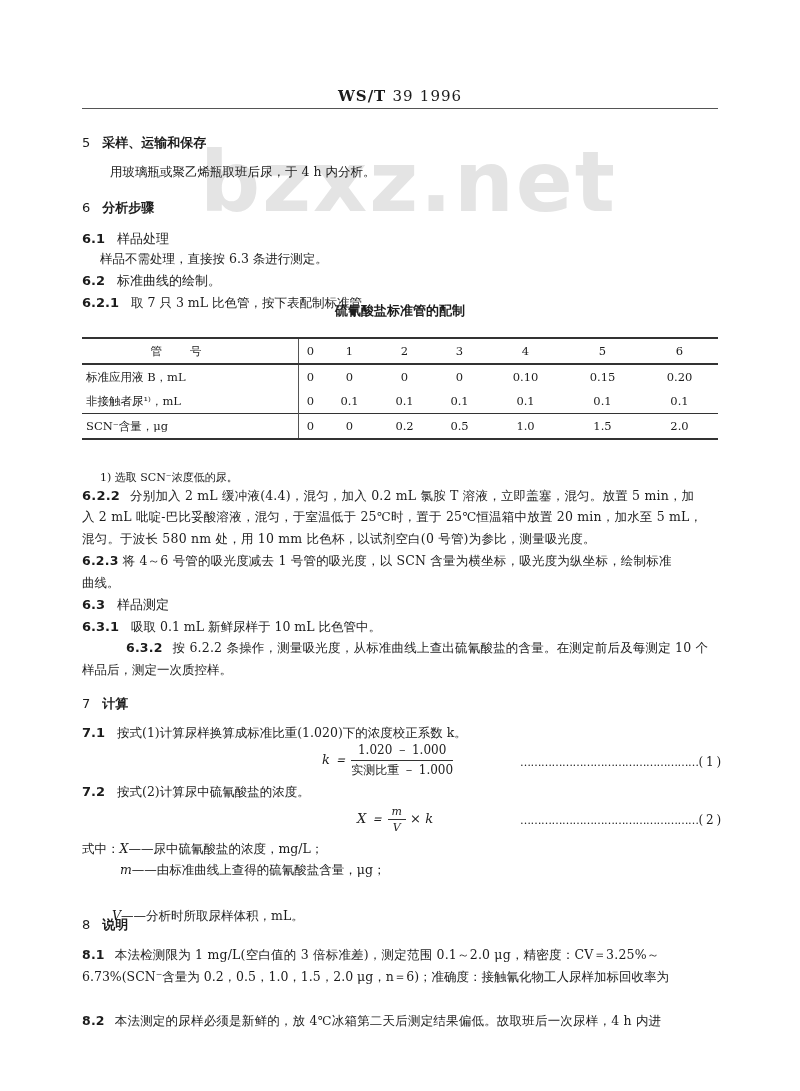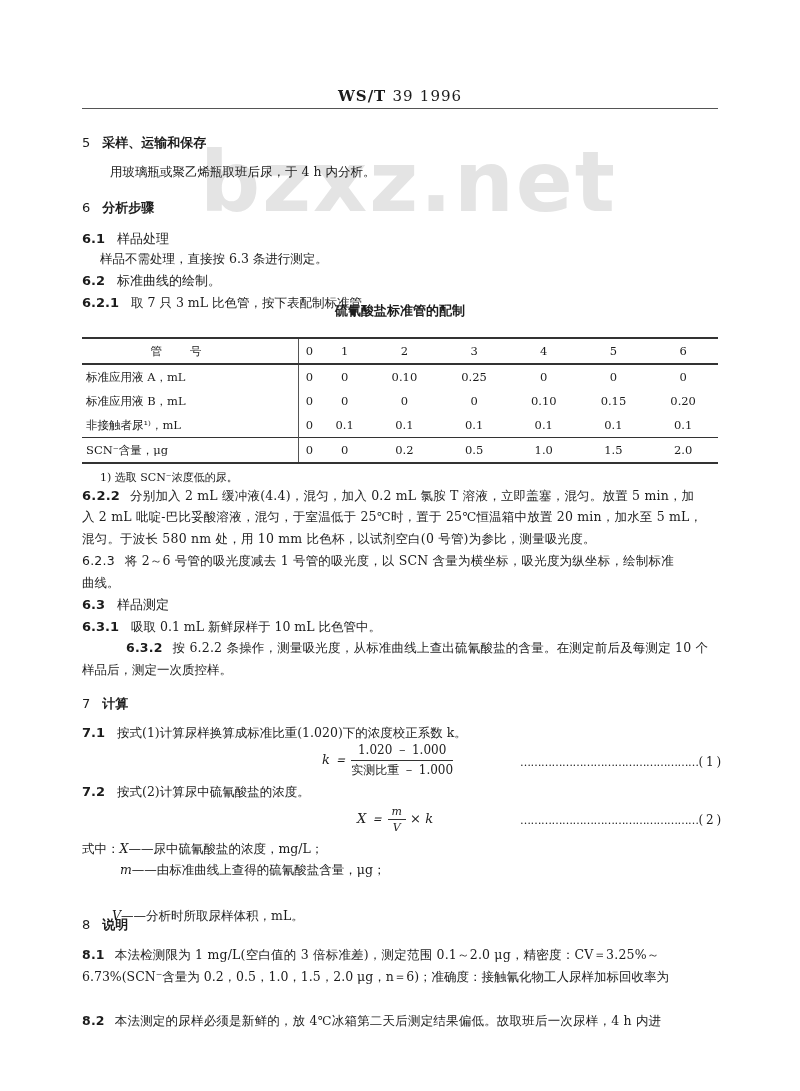--- a/index.html
+++ b/index.html
@@ -96,30 +96,20 @@
       <th class="label vline">管号</th>
       <th>0</th>
       <th>1</th>
       <th>2</th>
       <th>3</th>
       <th>4</th>
       <th>5</th>
       <th>6</th>
     </tr>
     <tr>
-      <td class="label vline">标准应用液 A，mL</td>
-      <td>0</td>
-      <td>0</td>
-      <td>0.10</td>
-      <td>0.25</td>
-      <td>0</td>
-      <td>0</td>
-      <td>0</td>
-    </tr>
-    <tr>
       <td class="label vline">标准应用液 B，mL</td>
       <td>0</td>
       <td>0</td>
       <td>0</td>
       <td>0</td>
       <td>0.10</td>
       <td>0.15</td>
       <td>0.20</td>
     </tr>
     <tr>
@@ -146,21 +136,21 @@
     </table>
   <div class="footnote">1) 选取 SCN⁻浓度低的尿。</div>
 
   <div class="blk para wide" style="left:82px; top:489px;">
     <span class="sec"><span class="n" style="font-family:'DejaVu Sans',sans-serif;font-weight:bold;margin-right:10px;">6.2.2</span></span><span>分别加入 2 mL 缓冲液(4.4)，混匀，加入 0.2 mL 氯胺 T 溶液，立即盖塞，混匀。放置 5 min，加</span>
   </div>
   <div class="blk para wide" style="left:82px; top:511px;">入 2 mL 吡啶-巴比妥酸溶液，混匀，于室温低于 25℃时，置于 25℃恒温箱中放置 20 min，加水至 5 mL，</div>
   <div class="blk para wide" style="left:82px; top:533px;">混匀。于波长 580 nm 处，用 10 mm 比色杯，以试剂空白(0 号管)为参比，测量吸光度。</div>
 
   <div class="blk para wide" style="left:82px; top:555px;">
-    <span class="n" style="font-family:'DejaVu Sans',sans-serif;font-weight:normal;margin-right:10px;">6.2.3</span><span>将 2～6 号管的吸光度减去 1 号管的吸光度，以 SCN 含量为横坐标，吸光度为纵坐标，绘制标准</span>
+    <span class="n" style="font-family:'DejaVu Sans',sans-serif;font-weight:bold;margin-right:4px;">6.2.3</span><span>将 4～6 号管的吸光度减去 1 号管的吸光度，以 SCN 含量为横坐标，吸光度为纵坐标，绘制标准</span>
   </div>
   <div class="blk para" style="left:82px; top:577px;">曲线。</div>
 
   <div class="blk sec" style="left:82px; top:598px;">
     <span class="n">6.3</span><span>样品测定</span>
   </div>
   <div class="blk sec" style="left:82px; top:620px;">
     <span class="n">6.3.1</span><span class="para">吸取 0.1 mL 新鲜尿样于 10 mL 比色管中。</span>
   </div>
   <div class="blk para wide" style="left:82px; top:642px;">

